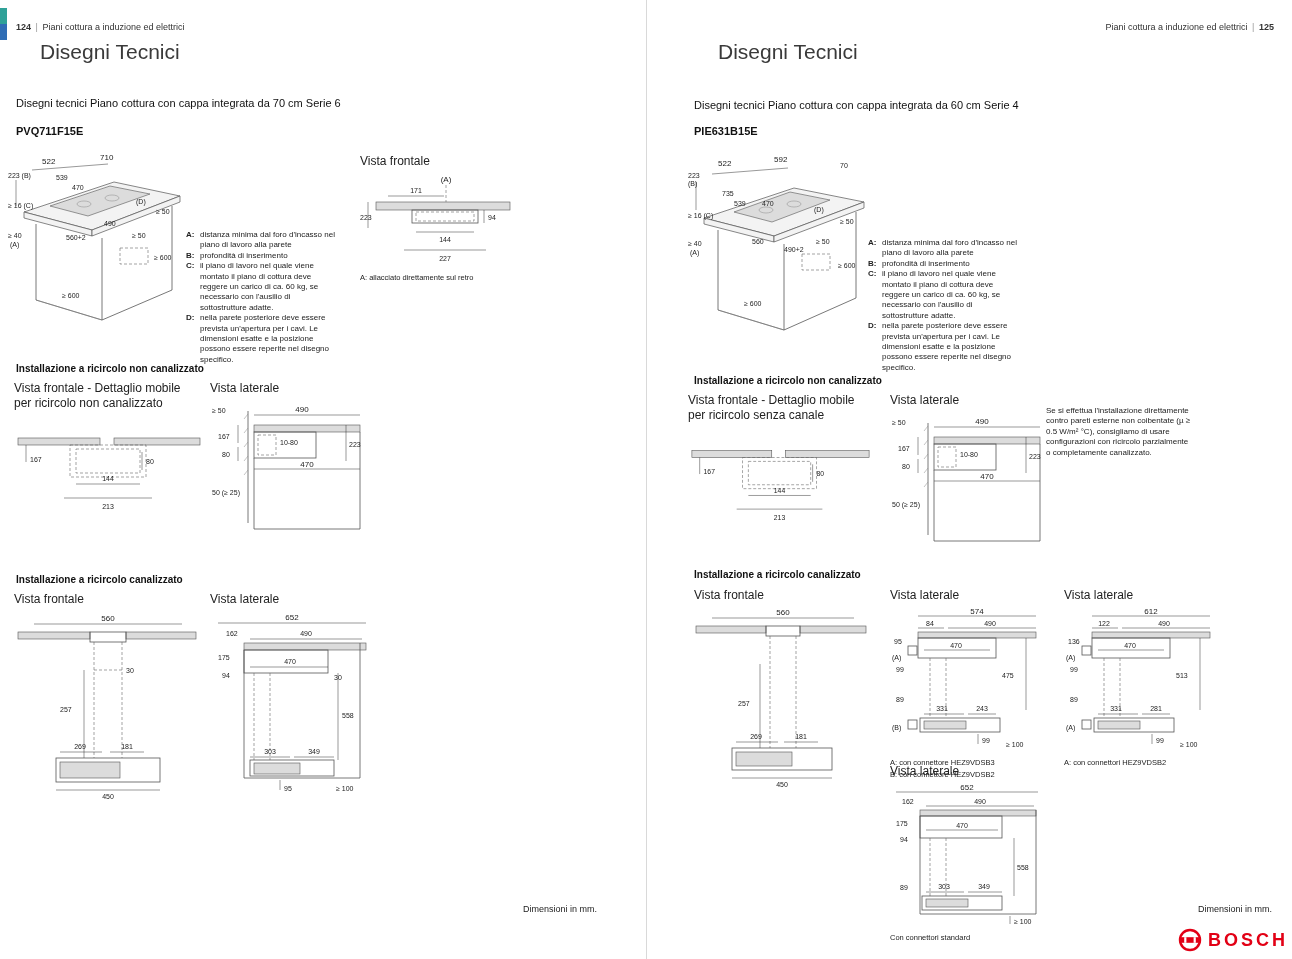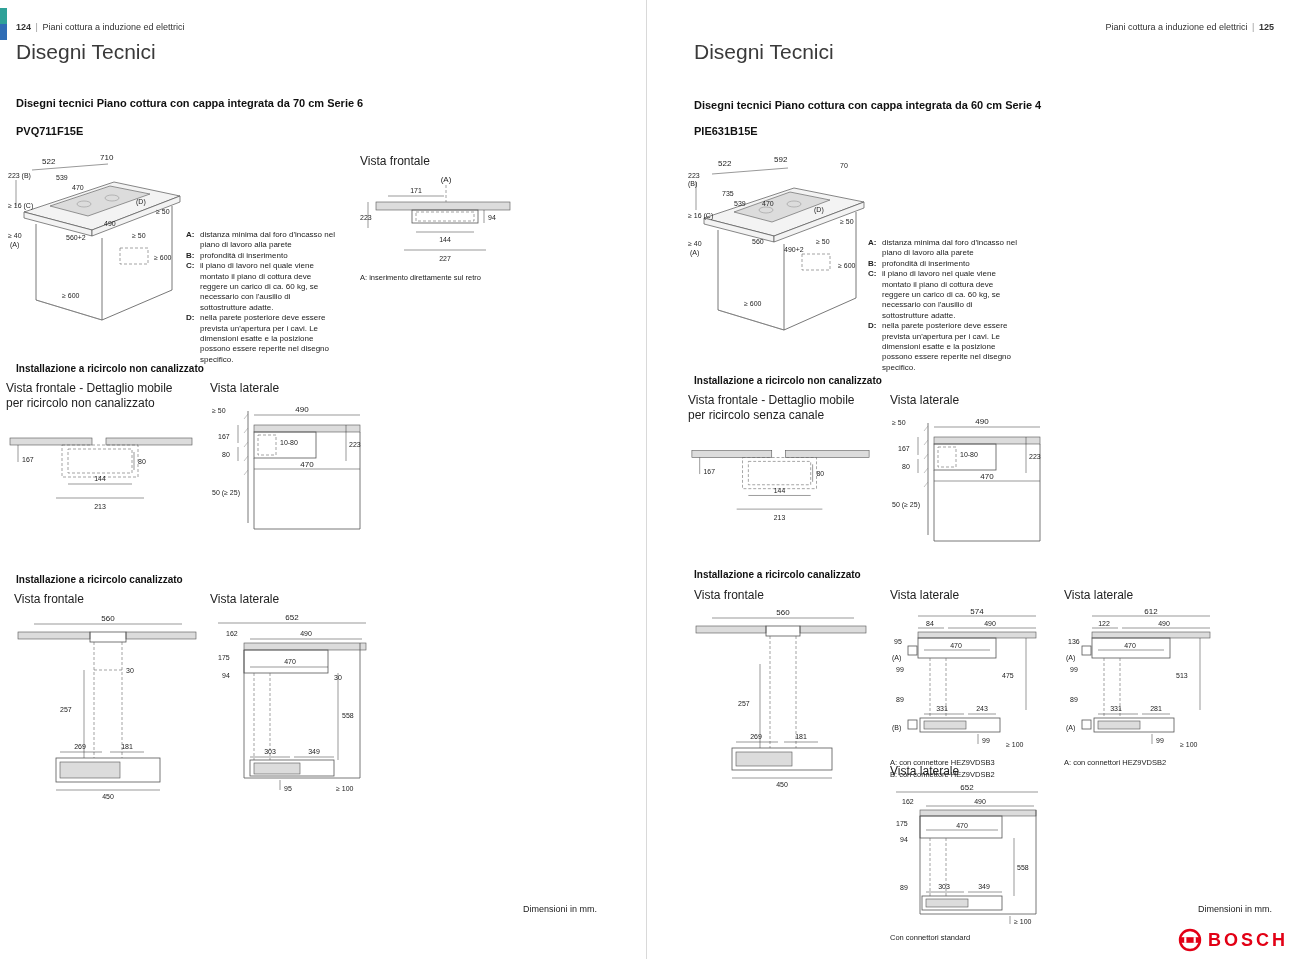--- a/index.html
+++ b/index.html
@@ -4,22 +4,22 @@
 <style>
   * { margin:0; padding:0; box-sizing:border-box; }
   html,body { background:#ffffff; }
   body { font-family:"Liberation Sans", sans-serif; color:#222; }
   .sheet { position:relative; width:1292px; height:959px; background:#fff; overflow:hidden;padding-left:48px; }
   .divider { position:absolute; left:646px; top:0; width:1px; height:959px; background:#d9d9d9; }
   .edge { position:absolute; left:0; width:7px; height:16px; }
   .hdr { position:absolute; font-size:9px; color:#333; white-space:nowrap; }
   .hdr b { font-weight:bold; }
   .hdr .sep { color:#999; padding:0 2px; }
-  .pgtitle { position:absolute; font-size:21px; font-weight:400; color:#3a3a3a; }
-  .sect { position:absolute; font-size:11px; font-weight:bold; color:#111; }
+  .pgtitle { position:absolute; font-size:21px; font-weight:400; color:#3a3a3a;margin-left:24px; }
+  .sect { position:absolute; font-size:11px; font-weight:normal; color:#111; }
   .model { position:absolute; font-size:11px; font-weight:bold; color:#111; }
   .h4 { position:absolute; font-size:10px; font-weight:bold; color:#111; }
   .notes { position:absolute; font-size:8px; line-height:1.3; color:#222; }
   .notes .nrow { display:flex; gap:3px; }
   .notes .k { font-weight:bold; flex:0 0 11px; }
   .blk { position:absolute; }
   .cap { font-size:12px; line-height:1.25; color:#222; margin-bottom:3px; }
   .smallnote { font-size:7.5px; line-height:1.3; color:#222; margin-top:2px; }
   .dimnote { position:absolute; font-size:9px; font-weight:normal; text-align:right; }
   .aside { position:absolute; font-size:8px; line-height:1.3; color:#222; }
@@ -119,26 +119,26 @@
         <line class="dim" x1="56" y1="60" x2="114" y2="60"></line>
         <line class="dim" x1="44" y1="78" x2="126" y2="78"></line>
       </g>
       <text x="86" y="10" text-anchor="middle">(A)</text>
       <text class="s" x="56" y="21" text-anchor="middle">171</text>
       <text class="s" x="0" y="48">223</text>
       <text class="s" x="128" y="48">94</text>
       <text class="s" x="85" y="70" text-anchor="middle">144</text>
       <text class="s" x="85" y="89" text-anchor="middle">227</text>
     </svg>
-    <div class="smallnote">A: inserimento direttamente sul retro</div>
+    <div class="smallnote">A: allacciato direttamente sul retro</div>
   </div>
 
   <div class="h4" style="left:16px;top:363px;">Installazione a ricircolo non canalizzato</div>
 
-  <div class="blk" style="left:6px;top:381px;width:185px;">
+  <div class="blk" style="left:14px;top:381px;width:185px;">
     <div class="cap">Vista frontale - Dettaglio mobile per ricircolo non canalizzato</div>
     <svg width="190" height="100" viewBox="0 0 190 100">
       <g>
         <rect class="fg" x="4" y="24" width="82" height="7"></rect>
         <rect class="fg" x="100" y="24" width="86" height="7"></rect>
         <rect class="dsh" x="56" y="31" width="76" height="32"></rect>
         <rect class="dsh" x="62" y="35" width="64" height="24"></rect>
         <line class="dim" x1="12" y1="31" x2="12" y2="48"></line>
         <line class="dim" x1="128" y1="38" x2="128" y2="56"></line>
         <line class="dim" x1="62" y1="70" x2="126" y2="70"></line>
@@ -358,20 +358,21 @@
       <text x="92" y="13" text-anchor="middle">490</text>
       <text class="s" x="8" y="40">167</text>
       <text class="s" x="70" y="46">10-80</text>
       <text class="s" x="139" y="48">223</text>
       <text class="s" x="12" y="58">80</text>
       <text x="97" y="68" text-anchor="middle">470</text>
       <text class="s" x="2" y="96">50 (≥ 25)</text>
     </svg>
   </div>
 
+  <div class="aside" style="left:1046px;top:406px;width:148px;">Se si effettua l'installazione direttamente contro pareti esterne non coibentate (µ ≥ 0.5 W/m² °C), consigliamo di usare configurazioni con ricircolo parzialmente o completamente canalizzato.</div>
 
   <div class="h4" style="left:694px;top:569px;">Installazione a ricircolo canalizzato</div>
 
   <div class="blk" style="left:694px;top:588px;">
     <div class="cap">Vista frontale</div>
     <svg width="175" height="182" viewBox="0 0 175 182">
       <g>
         <line class="dim" x1="18" y1="12" x2="160" y2="12"></line>
         <rect class="fg" x="2" y="20" width="70" height="7"></rect>
         <rect class="fg" x="106" y="20" width="66" height="7"></rect>

